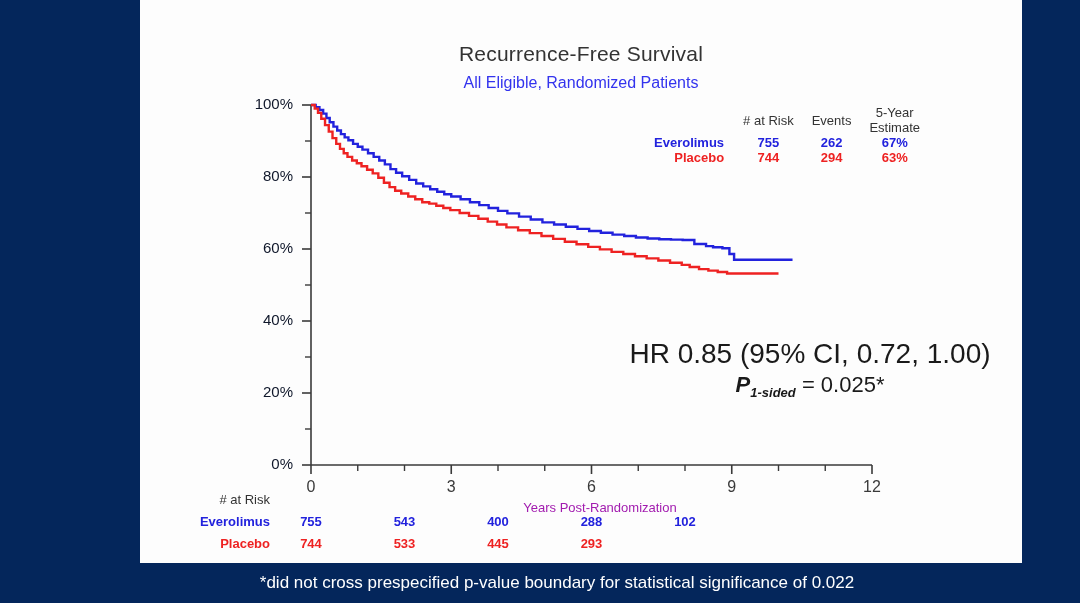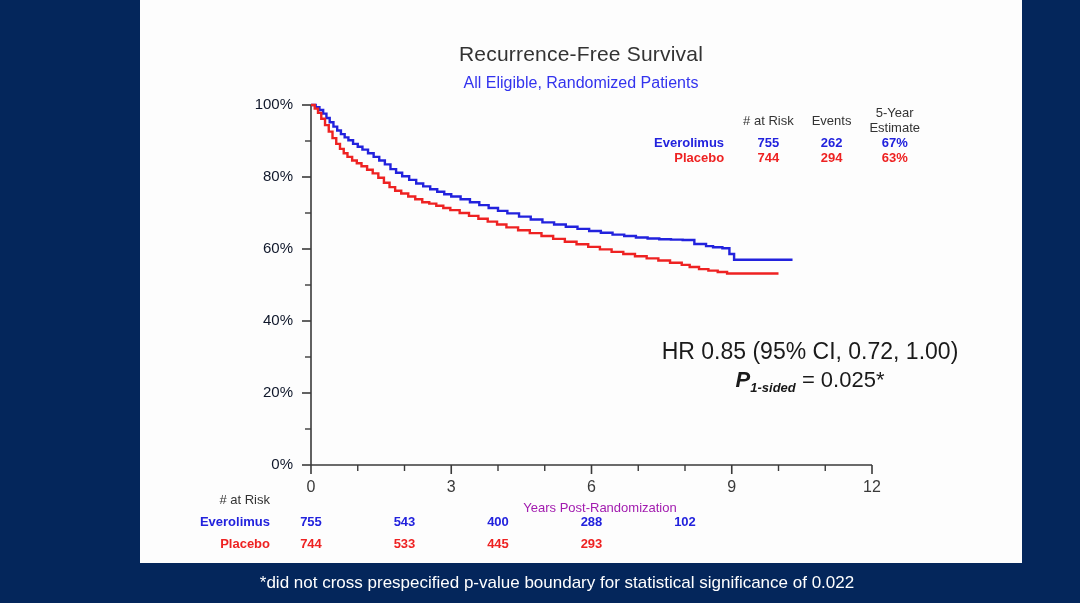--- a/index.html
+++ b/index.html
@@ -110,21 +110,21 @@
   .hdr-5yr { line-height: 14px; }
 
   
   #hr-annotation {
     position: absolute;
     left: 470px; top: 338px;
     width: 400px;
     text-align: center;
     color: #1a1a1a;
   }
-  #hr-line1 { font-size: 23px; white-space: nowrap; }
+  #hr-line1 { font-size: 28px; white-space: nowrap; }
   #hr-line2 { font-size: 22px; margin-top: 2px; white-space: nowrap; }
   #hr-line2 .pital { font-style: italic; font-weight: bold; }
   #hr-line2 sub { font-style: italic; font-size: 13px; font-weight: bold; }
 
   
   #risk-bottom {
     position: absolute;
     left: 0px; top: 492px;
     width: 882px;
     font-size: 13px;

